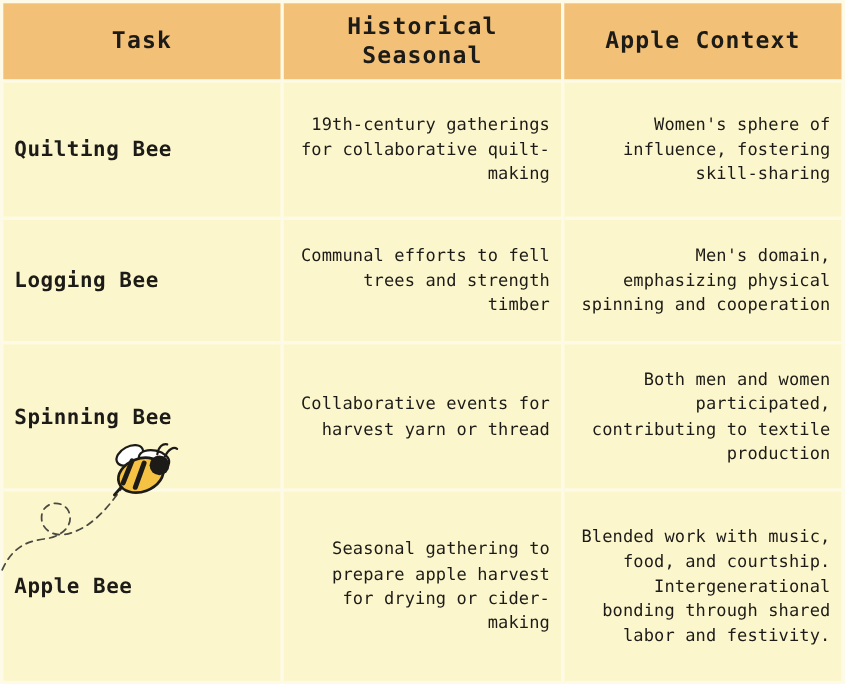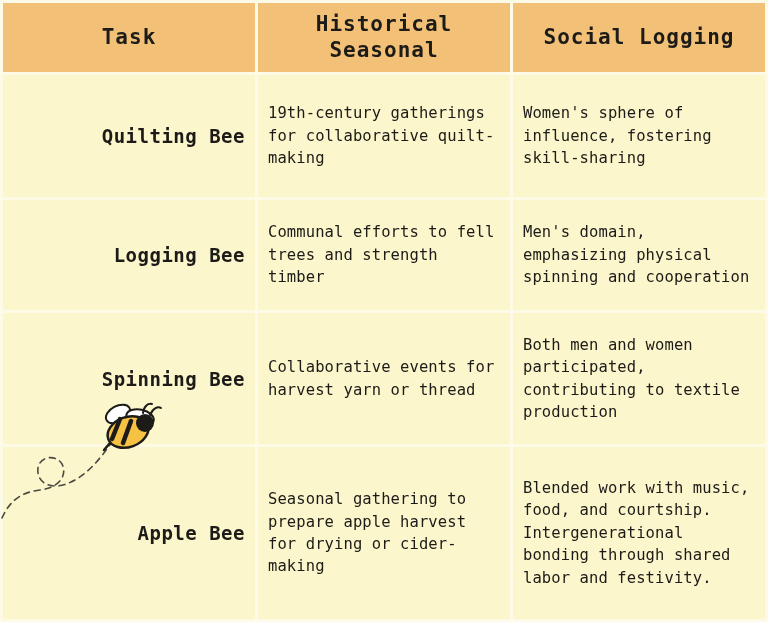--- a/index.html
+++ b/index.html
@@ -38,28 +38,28 @@
     font-size: 21px;
     letter-spacing: 1px;
     line-height: 1.25;
     text-align: center;
   }
   tbody td {
     background: #fcf6cd;
     color: #1c1b17;
   }
   td.task-cell {
-    text-align: right;
+    text-align: left;
     font-weight: bold;
     font-size: 19px;
     letter-spacing: 0.5px;
     width: 258px;
   }
   td.ctx-cell {
-    text-align: left;
+    text-align: right;
     font-size: 15.5px;
     line-height: 1.45;
     letter-spacing: 0.1px;
   }
   td.hist-cell { width: 252px; }
   td.social-cell { width: 258px; }
 
   tbody tr:nth-child(1) { height: 122px; }
   tbody tr:nth-child(2) { height: 110px; }
   tbody tr:nth-child(3) { height: 130px; }
@@ -77,21 +77,21 @@
 </head>
 <body>
 
 <div class="sheet">
 
   <table class="bee-table">
     <thead>
       <tr>
         <th>Task</th>
         <th>Historical Seasonal</th>
-        <th>Social Logging</th>
+        <th>Apple Context</th>
       </tr>
     </thead>
     <tbody>
       <tr>
         <td class="task-cell">Quilting Bee</td>
         <td class="ctx-cell hist-cell">19th-century gatherings for collaborative quilt-making</td>
         <td class="ctx-cell social-cell">Women's sphere of influence, fostering skill-sharing</td>
       </tr>
       <tr>
         <td class="task-cell">Logging Bee</td>

